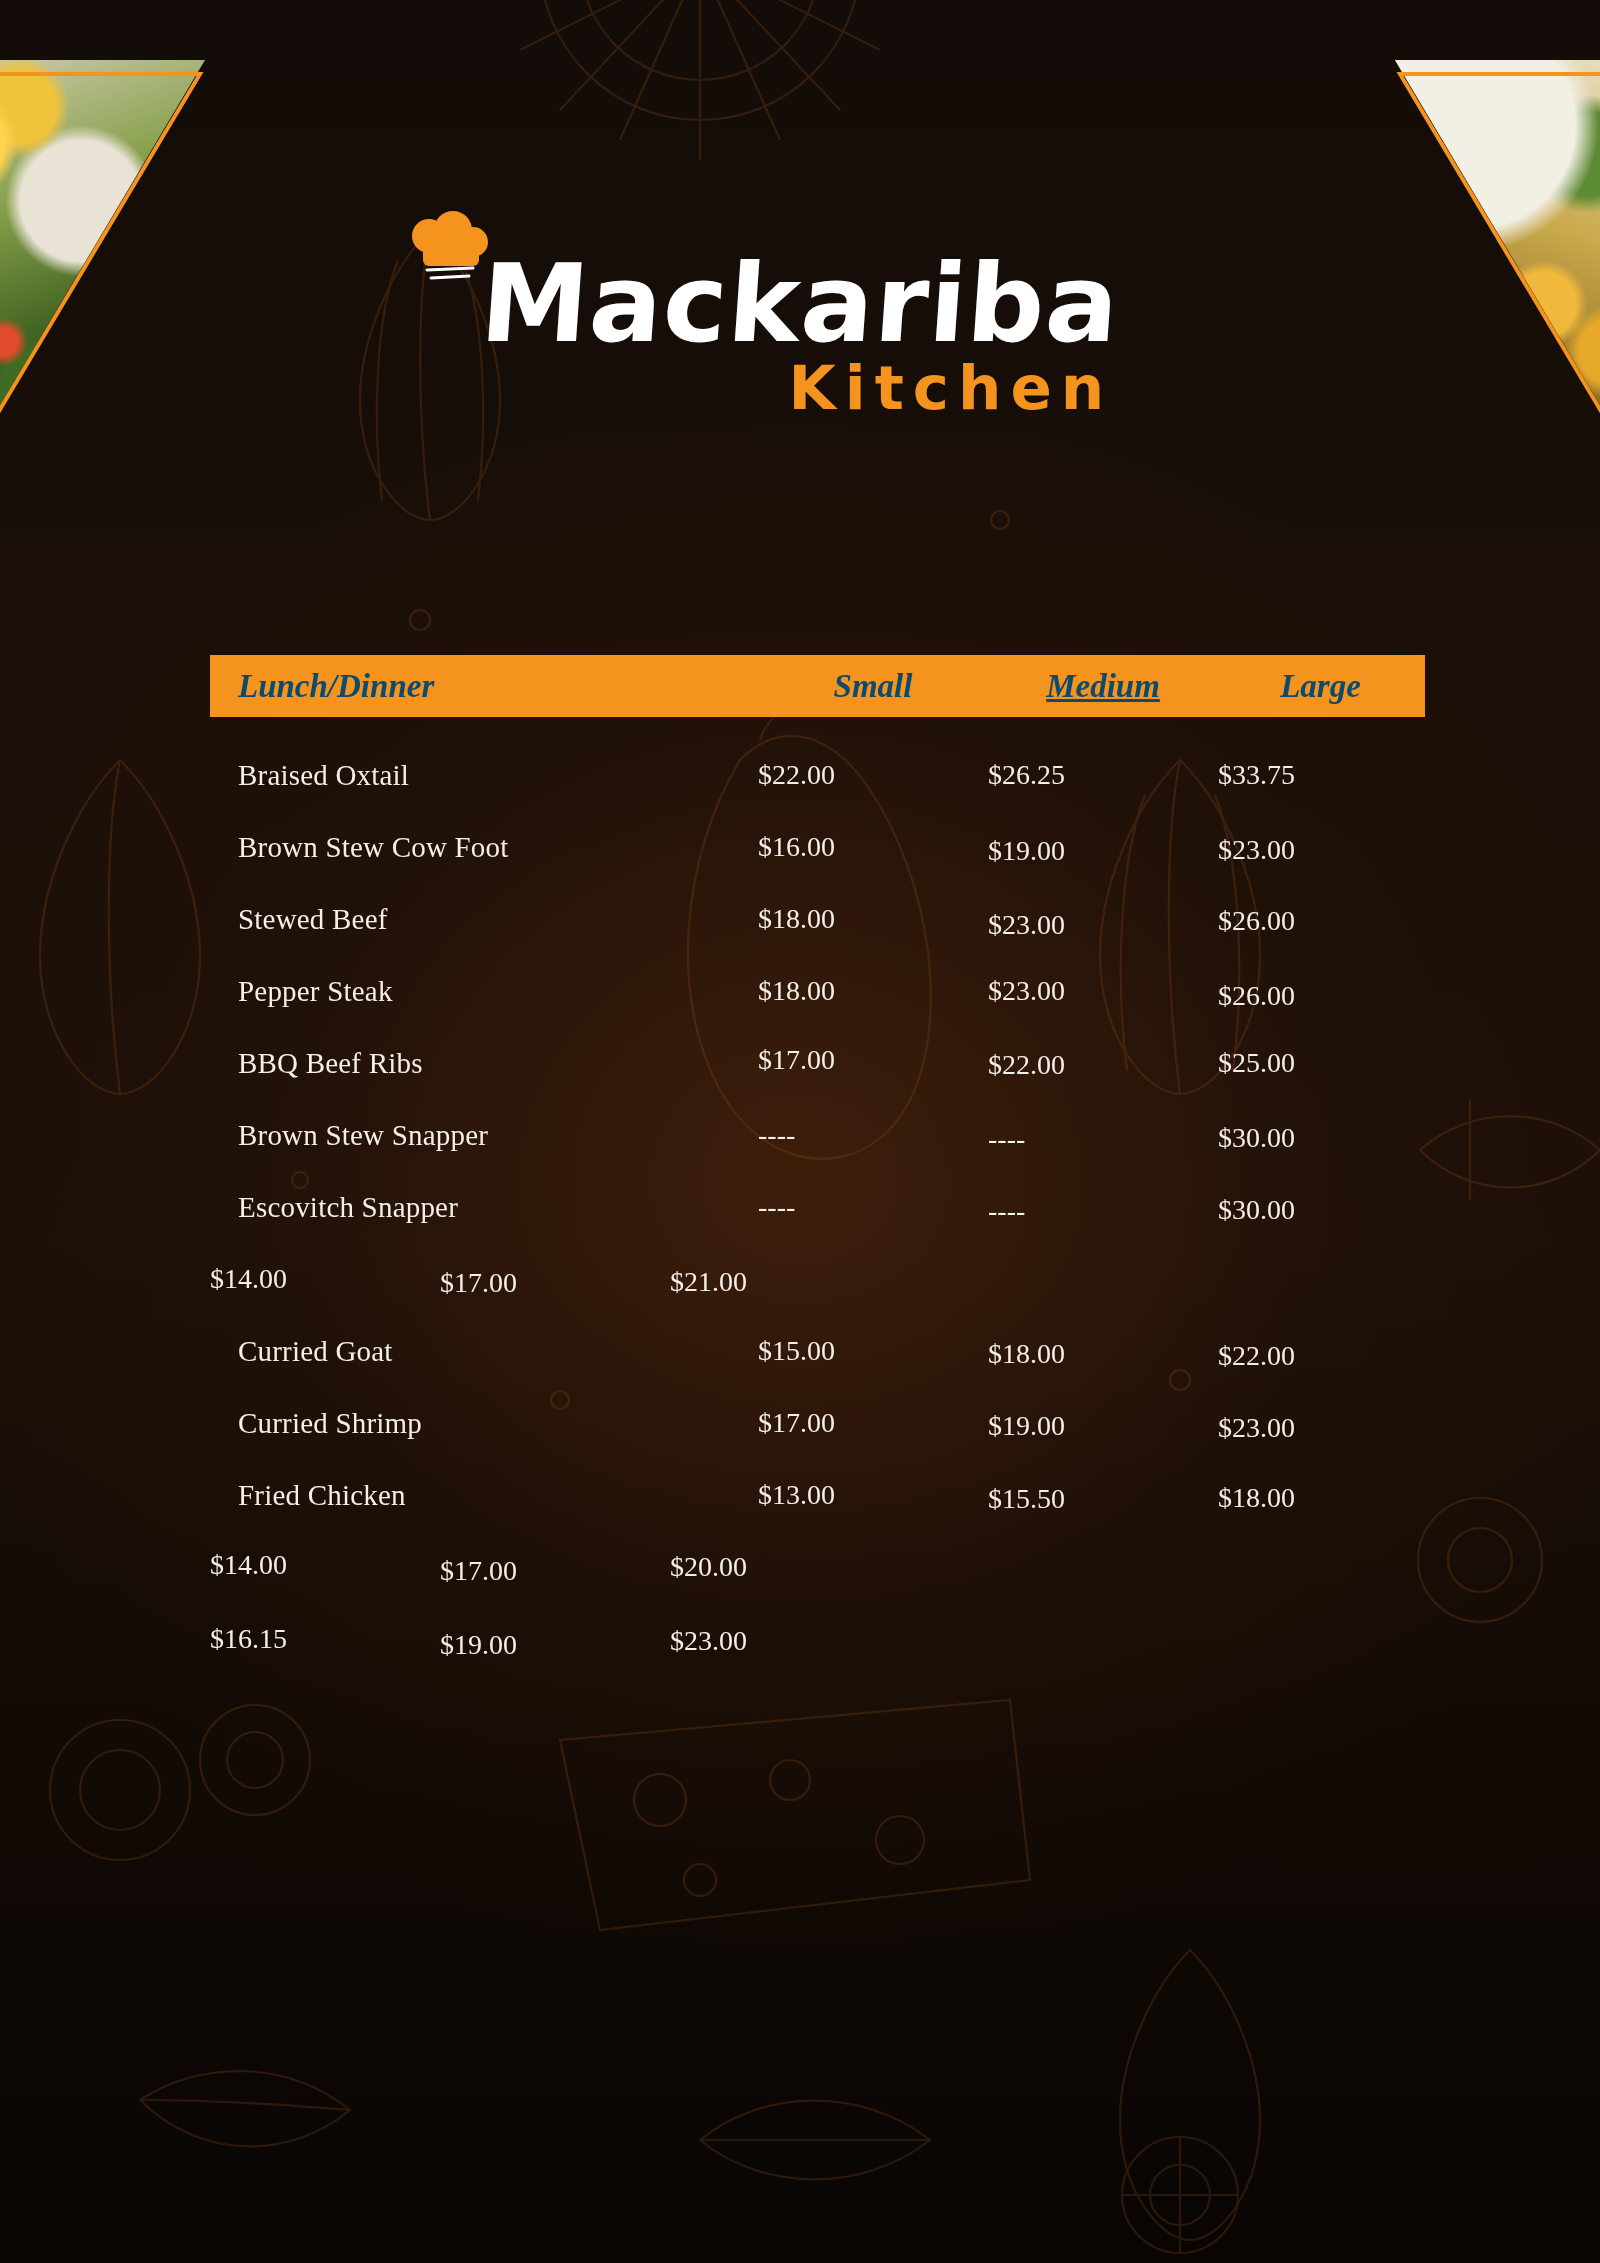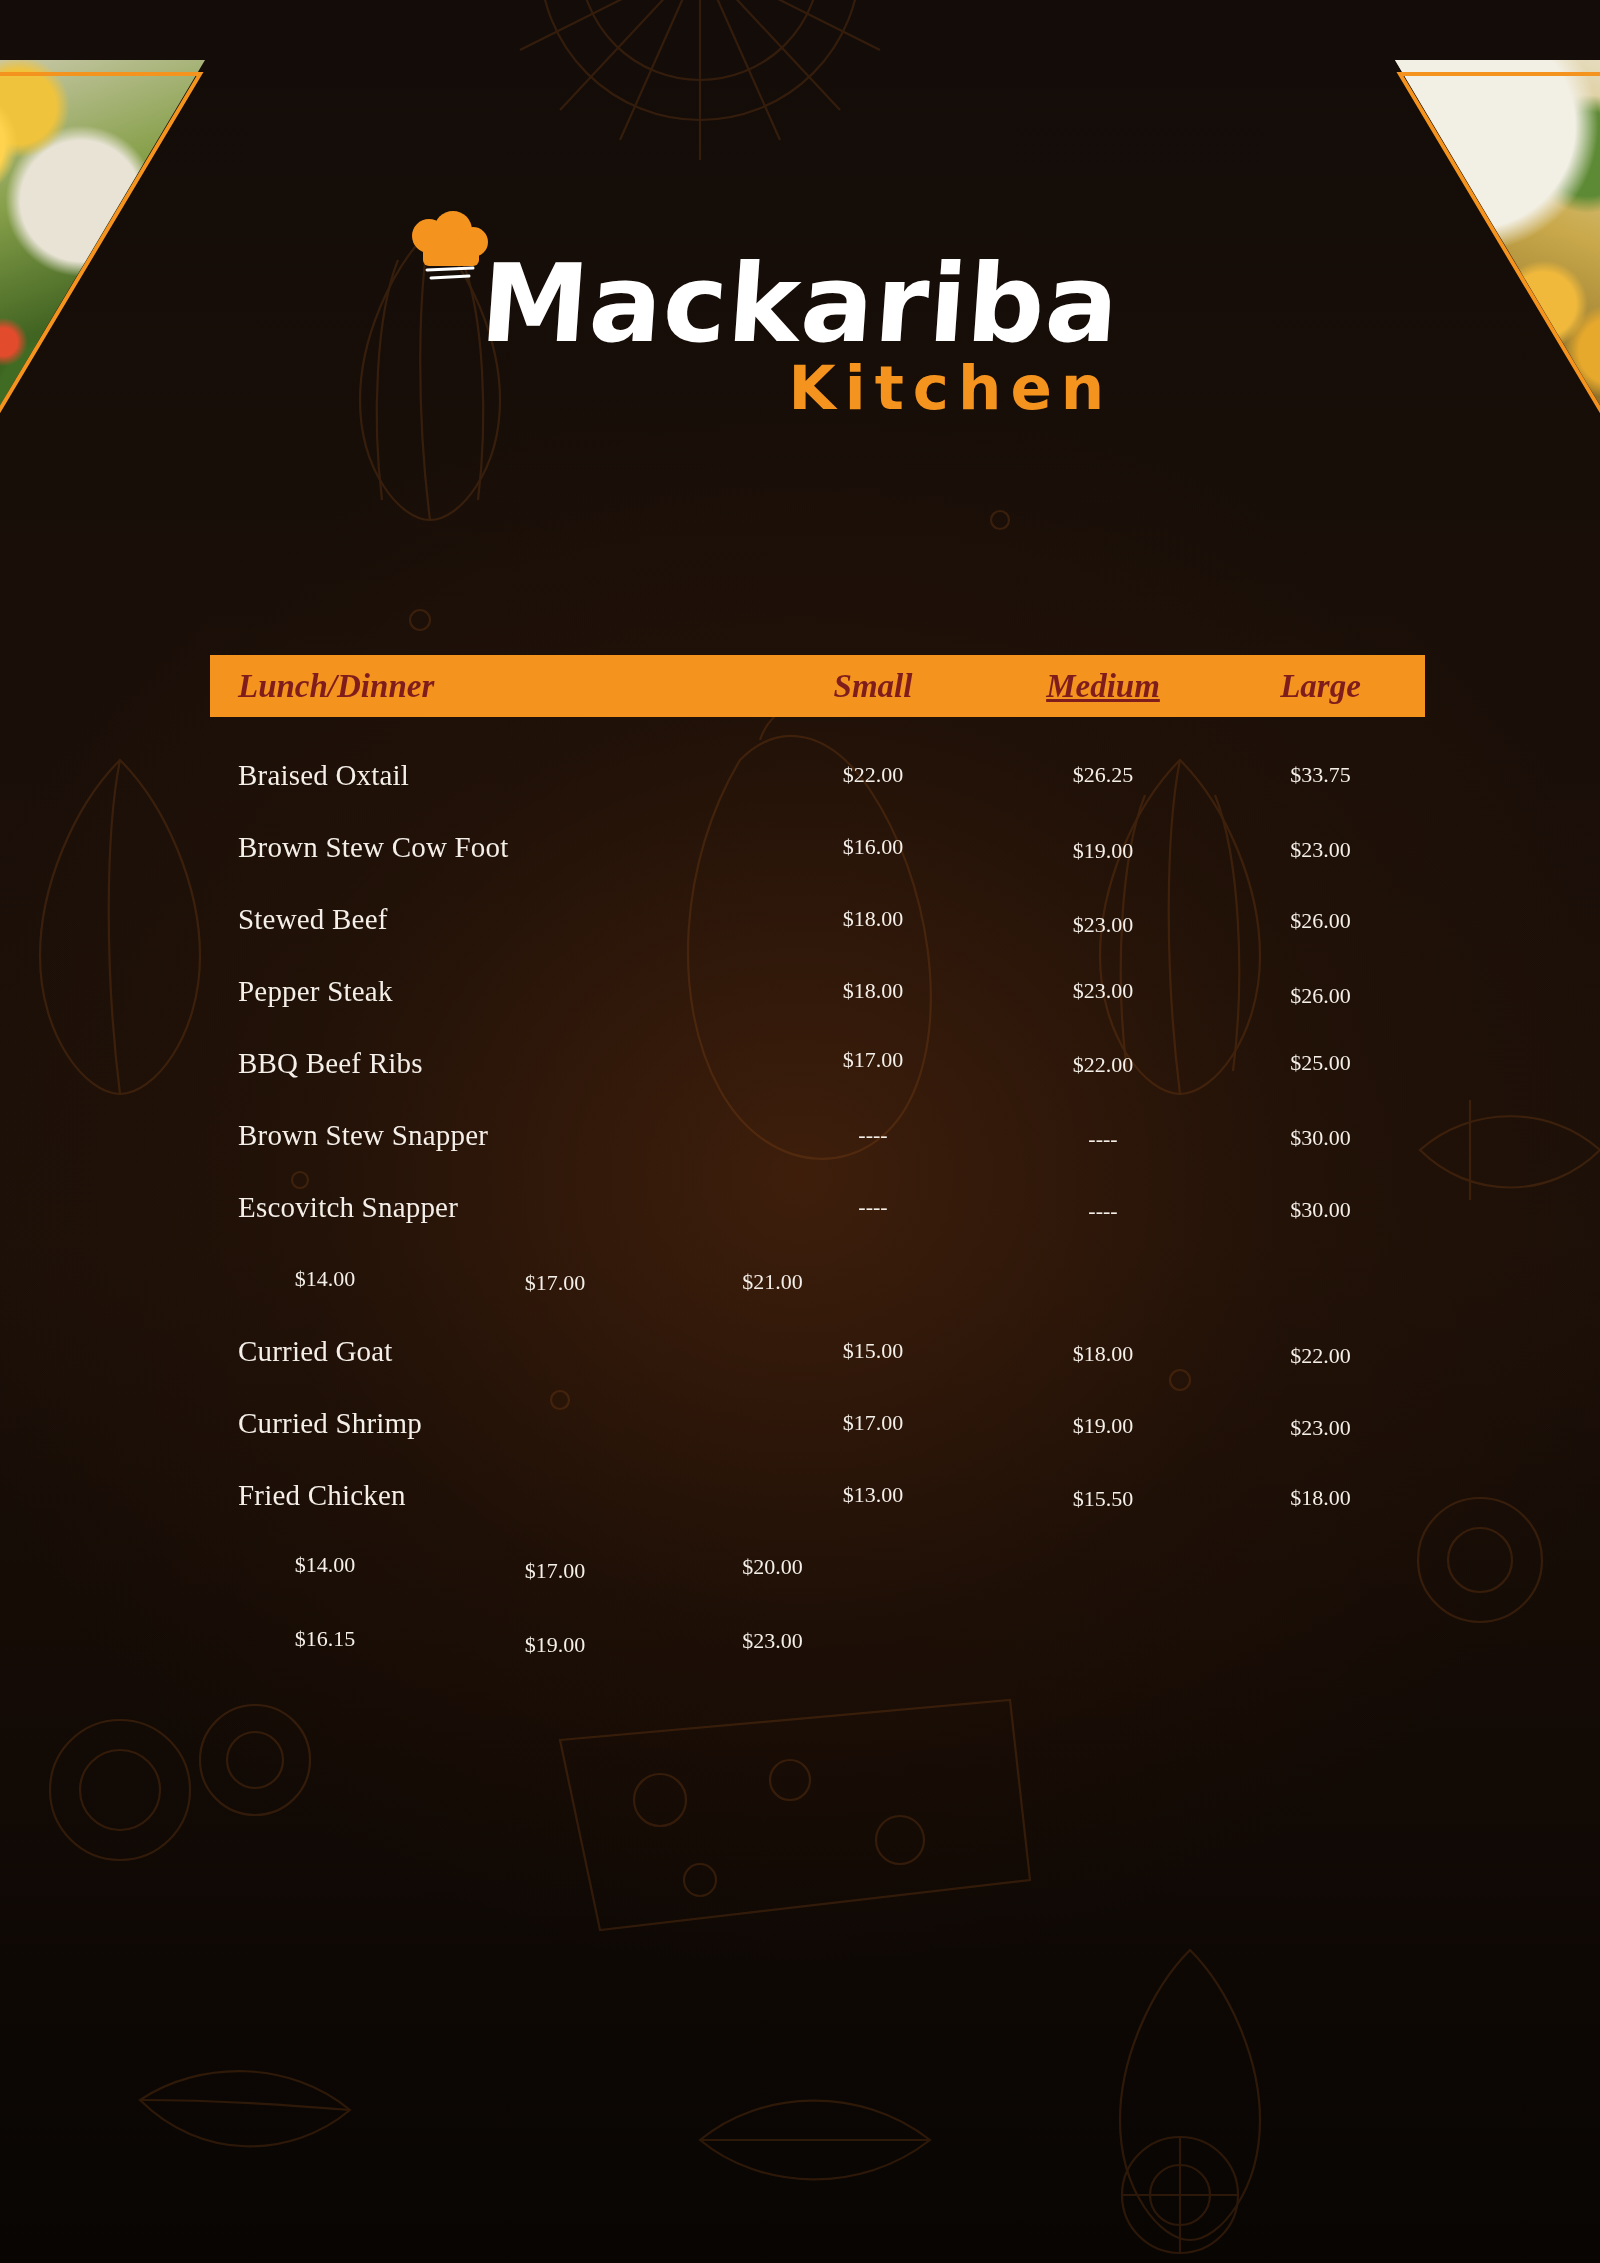--- a/index.html
+++ b/index.html
@@ -143,21 +143,21 @@
     align-items: center;
     background: #f5931f;
     height: 62px;
     color: #1a0d04;
   }
   .th {
     font-family: "Liberation Serif", serif;
     font-style: italic;
     font-weight: 700;
     font-size: 33px;
-    color: #7f1d1d;
+    color: #0c4a6e;
   }
   .col-name { width: 520px; padding-left: 28px; }
   .col-s { width: 230px; text-align: center; }
   .col-m { width: 230px; text-align: center; text-decoration: underline; }
   .col-l { width: 205px; text-align: center; }
 
   .rows { margin-top: 22px; }
   .row {
     display: flex;
     align-items: center;
@@ -165,22 +165,21 @@
     color: #f3ece4;
   }
   .cell-name {
     width: 520px;
     padding-left: 28px;
     font-size: 29px;
     color: #f4efe8;
     letter-spacing: 0.2px;
   }
   .cell-price {
-    font-size: 22px;
-    text-align: center;
+    font-size: 28px;
     color: #f4efe8;
   }
   .cell-s { width: 230px; }
   .cell-m { width: 230px; }
   .cell-l { width: 205px; }
 
   
   .j1 .cell-m { transform: translateY(4px); }
   .j1 .cell-l { transform: translateY(3px); }
   .j2 .cell-m { transform: translateY(6px); }

